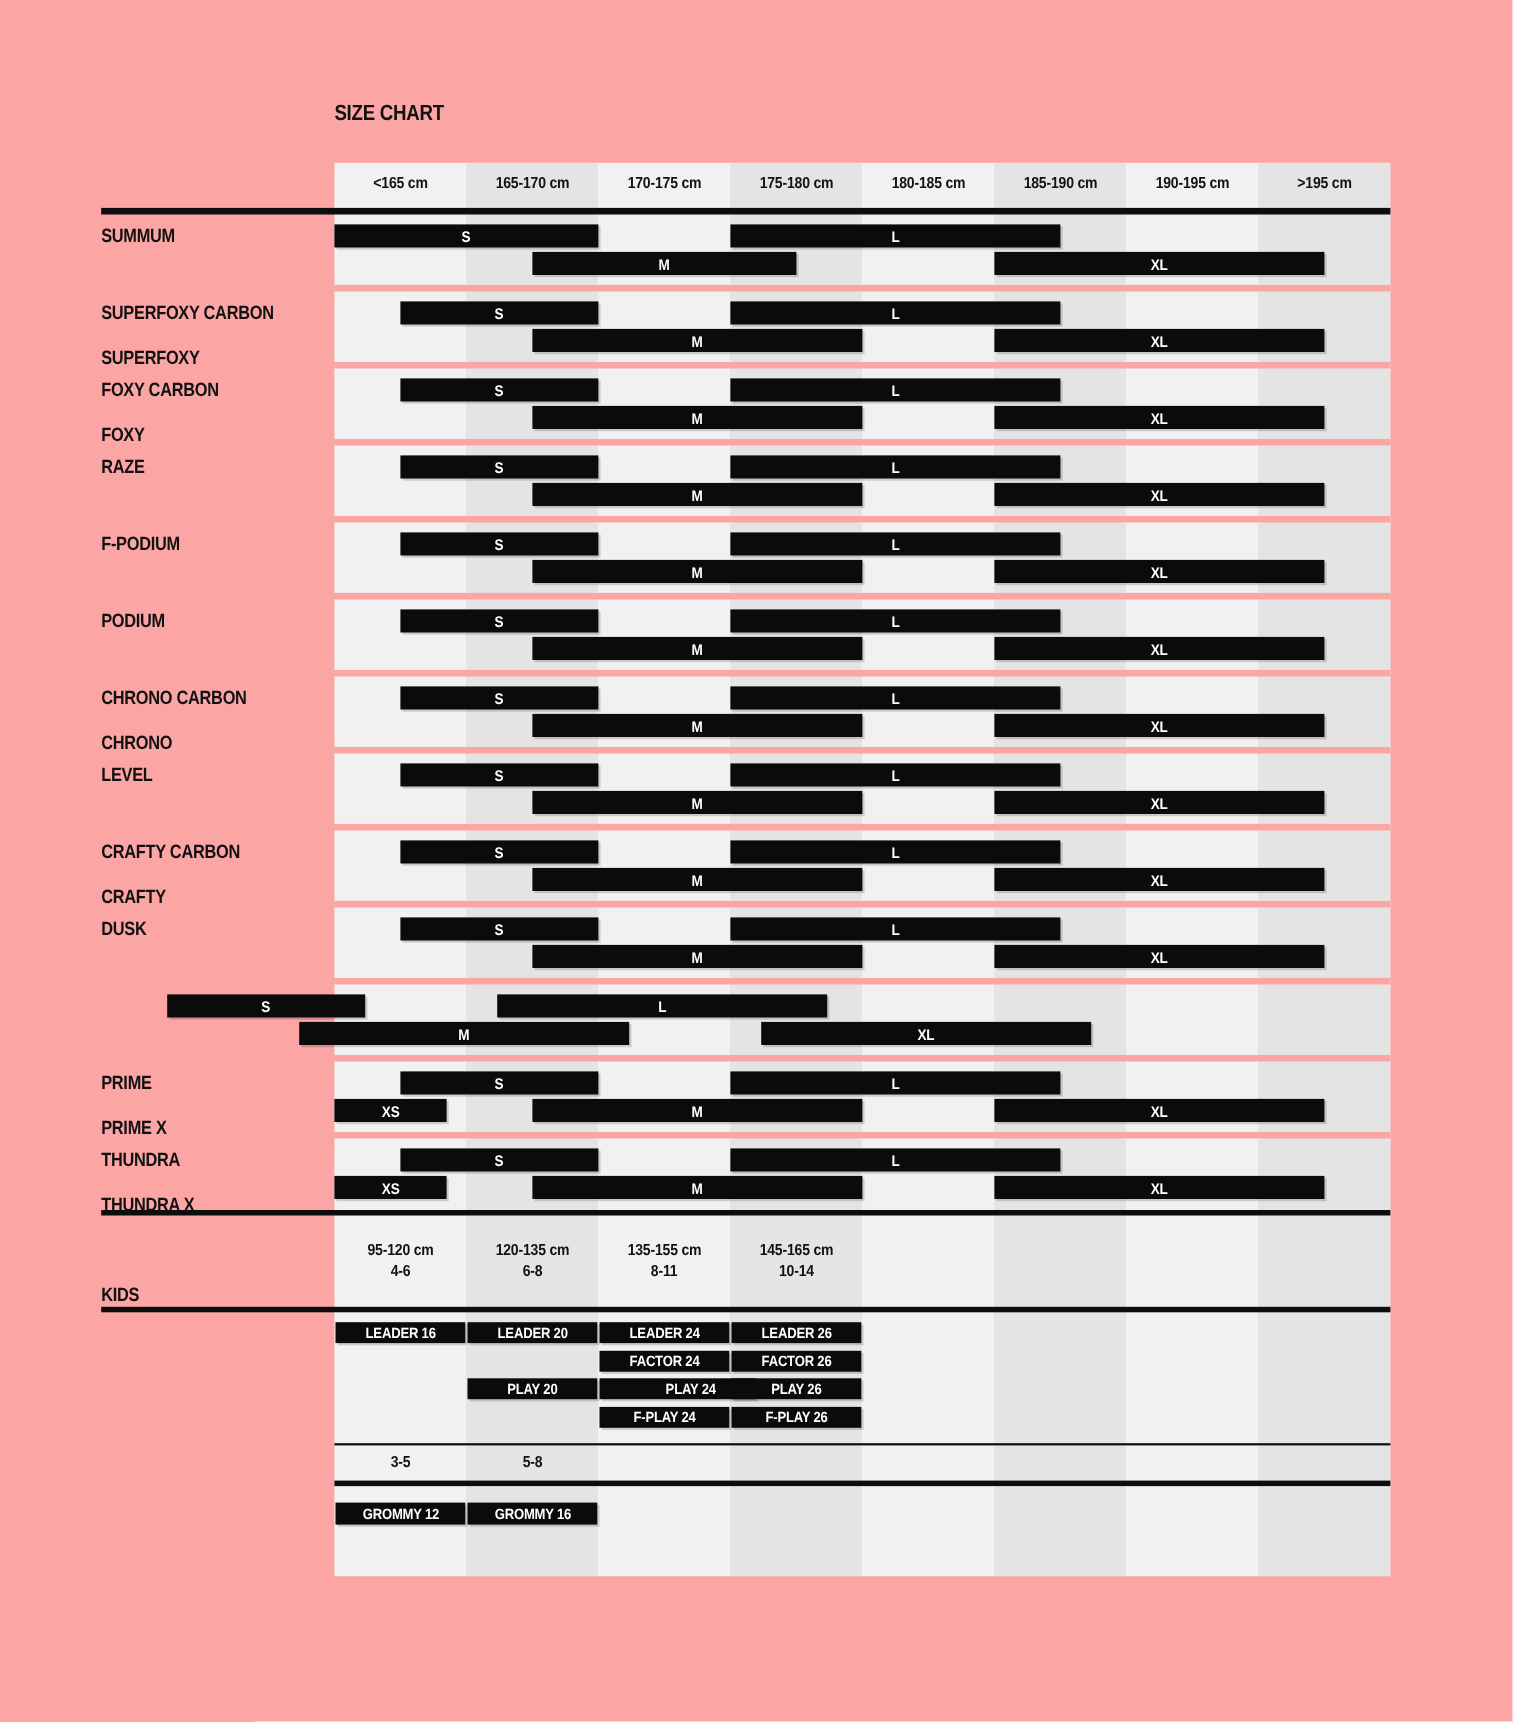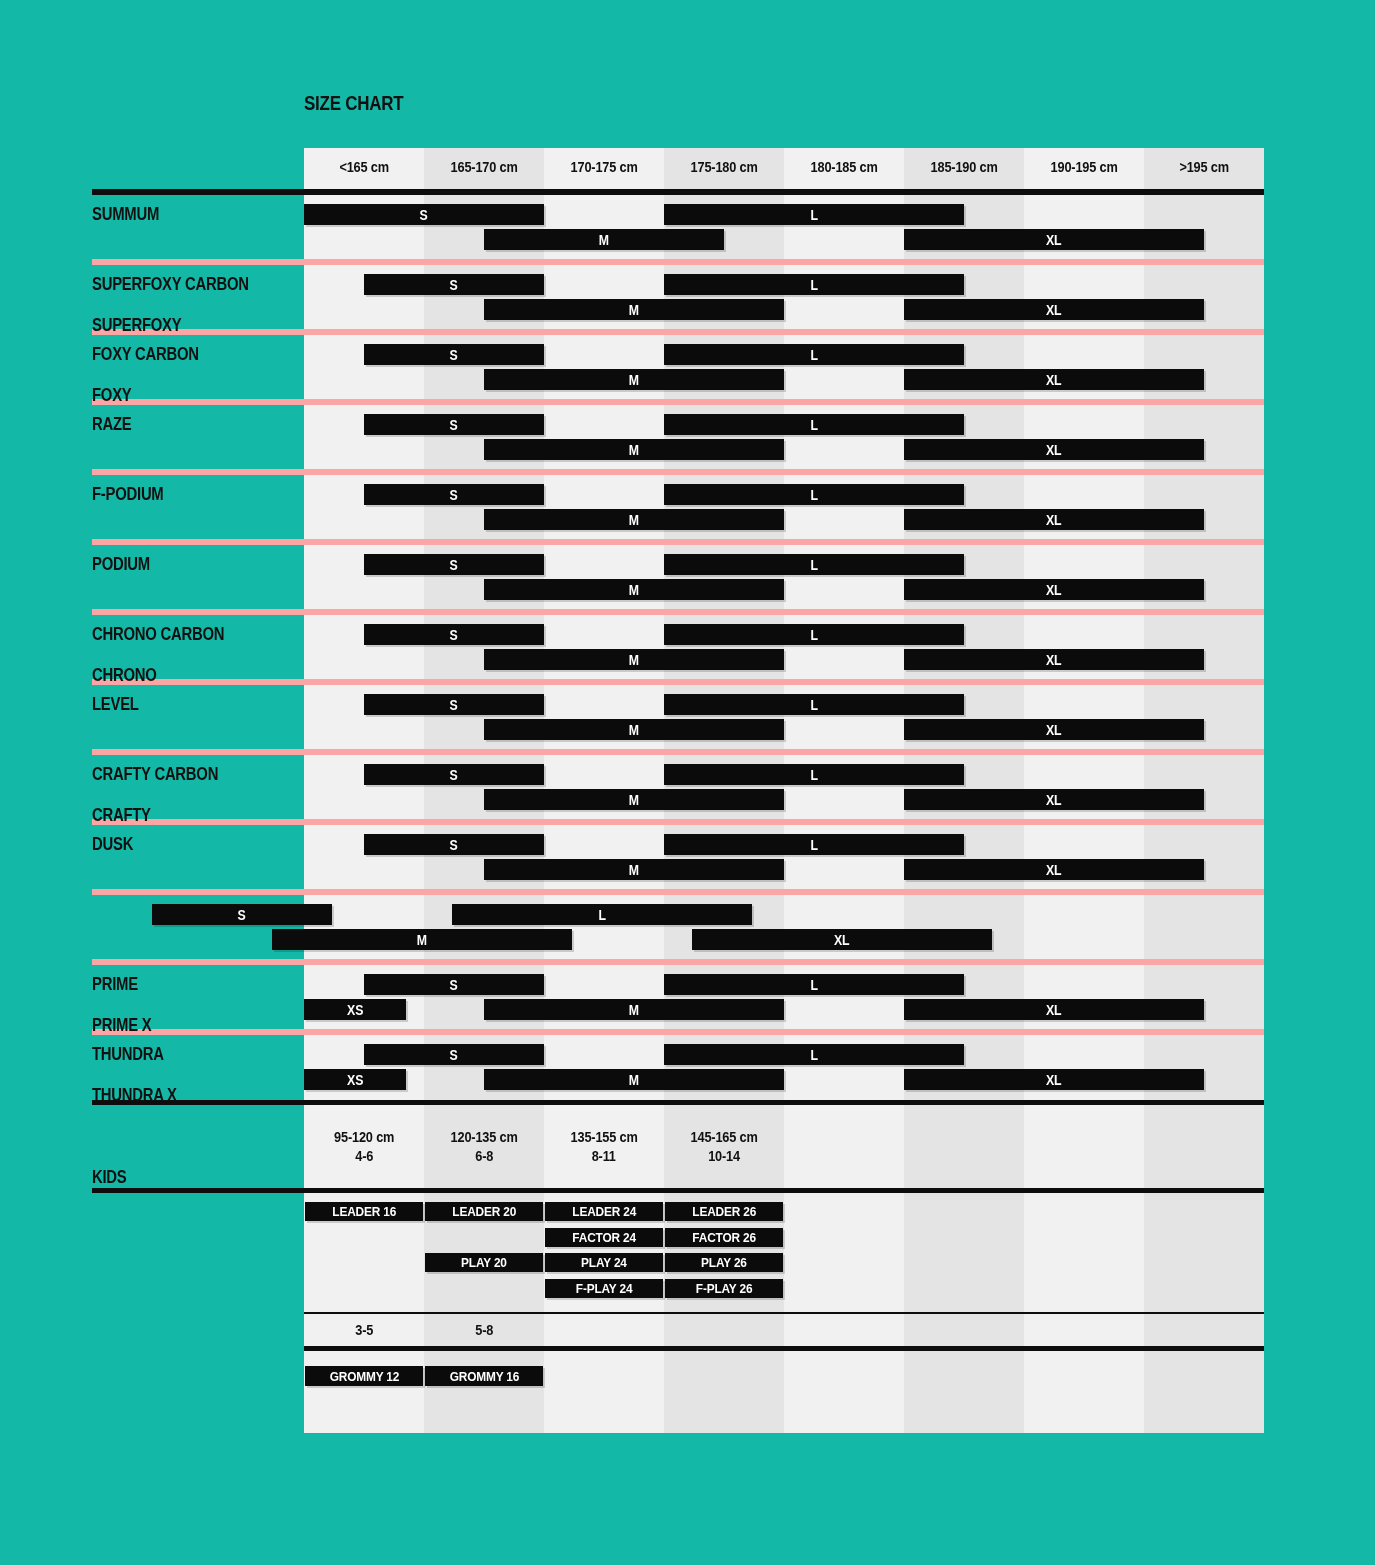--- a/index.html
+++ b/index.html
@@ -1,19 +1,19 @@
 <!DOCTYPE html>
 <html><head>
 <meta charset="utf-8">
 <style>
   html,body{margin:0;padding:0;background:#ffffff;}
   .page{
     position:relative;
     width:1375px;height:1565px;
-    background:#14b8a6;
+    background:#fca5a5;
     font-family:"Liberation Sans","DejaVu Sans",sans-serif;
     color:#111;
     overflow:hidden;
   }
   .cond{display:inline-block;transform:scaleX(0.88);transform-origin:50% 50%;letter-spacing:-0.2px;white-space:nowrap;}
   .cond-l{display:inline-block;transform:scaleX(0.85);transform-origin:0 50%;letter-spacing:-0.3px;white-space:nowrap;}
 
   .chart-title{
     position:absolute;left:304px;top:92px;
     font-size:20px;font-weight:700;
@@ -428,21 +428,21 @@
       </div>
       <div class="kbar" style="left: calc(25% + 1px); width: calc(12.5% - 2px); top: 35px;">
         <span class="cond">FACTOR 24</span>
       </div>
       <div class="kbar" style="left: calc(37.5% + 1px); width: calc(12.5% - 2px); top: 35px;">
         <span class="cond">FACTOR 26</span>
       </div>
       <div class="kbar" style="left: calc(12.5% + 1px); width: calc(12.5% - 2px); top: 60px;">
         <span class="cond">PLAY 20</span>
       </div>
-      <div class="kbar" style="left: calc(25% + 1px); width: calc(12.5% - 2px); top: 60px;">
+      <div class="kbar" style="left: calc(25% + 1px); width: calc(12.5% - 2px); top: 60px; padding-left: 24px;">
         <span class="cond">PLAY 24</span>
       </div>
       <div class="kbar" style="left: calc(37.5% + 1px); width: calc(12.5% - 2px); top: 60px;">
         <span class="cond">PLAY 26</span>
       </div>
       <div class="kbar" style="left: calc(25% + 1px); width: calc(12.5% - 2px); top: 86px;">
         <span class="cond">F-PLAY 24</span>
       </div>
       <div class="kbar" style="left: calc(37.5% + 1px); width: calc(12.5% - 2px); top: 86px;">
         <span class="cond">F-PLAY 26</span>

